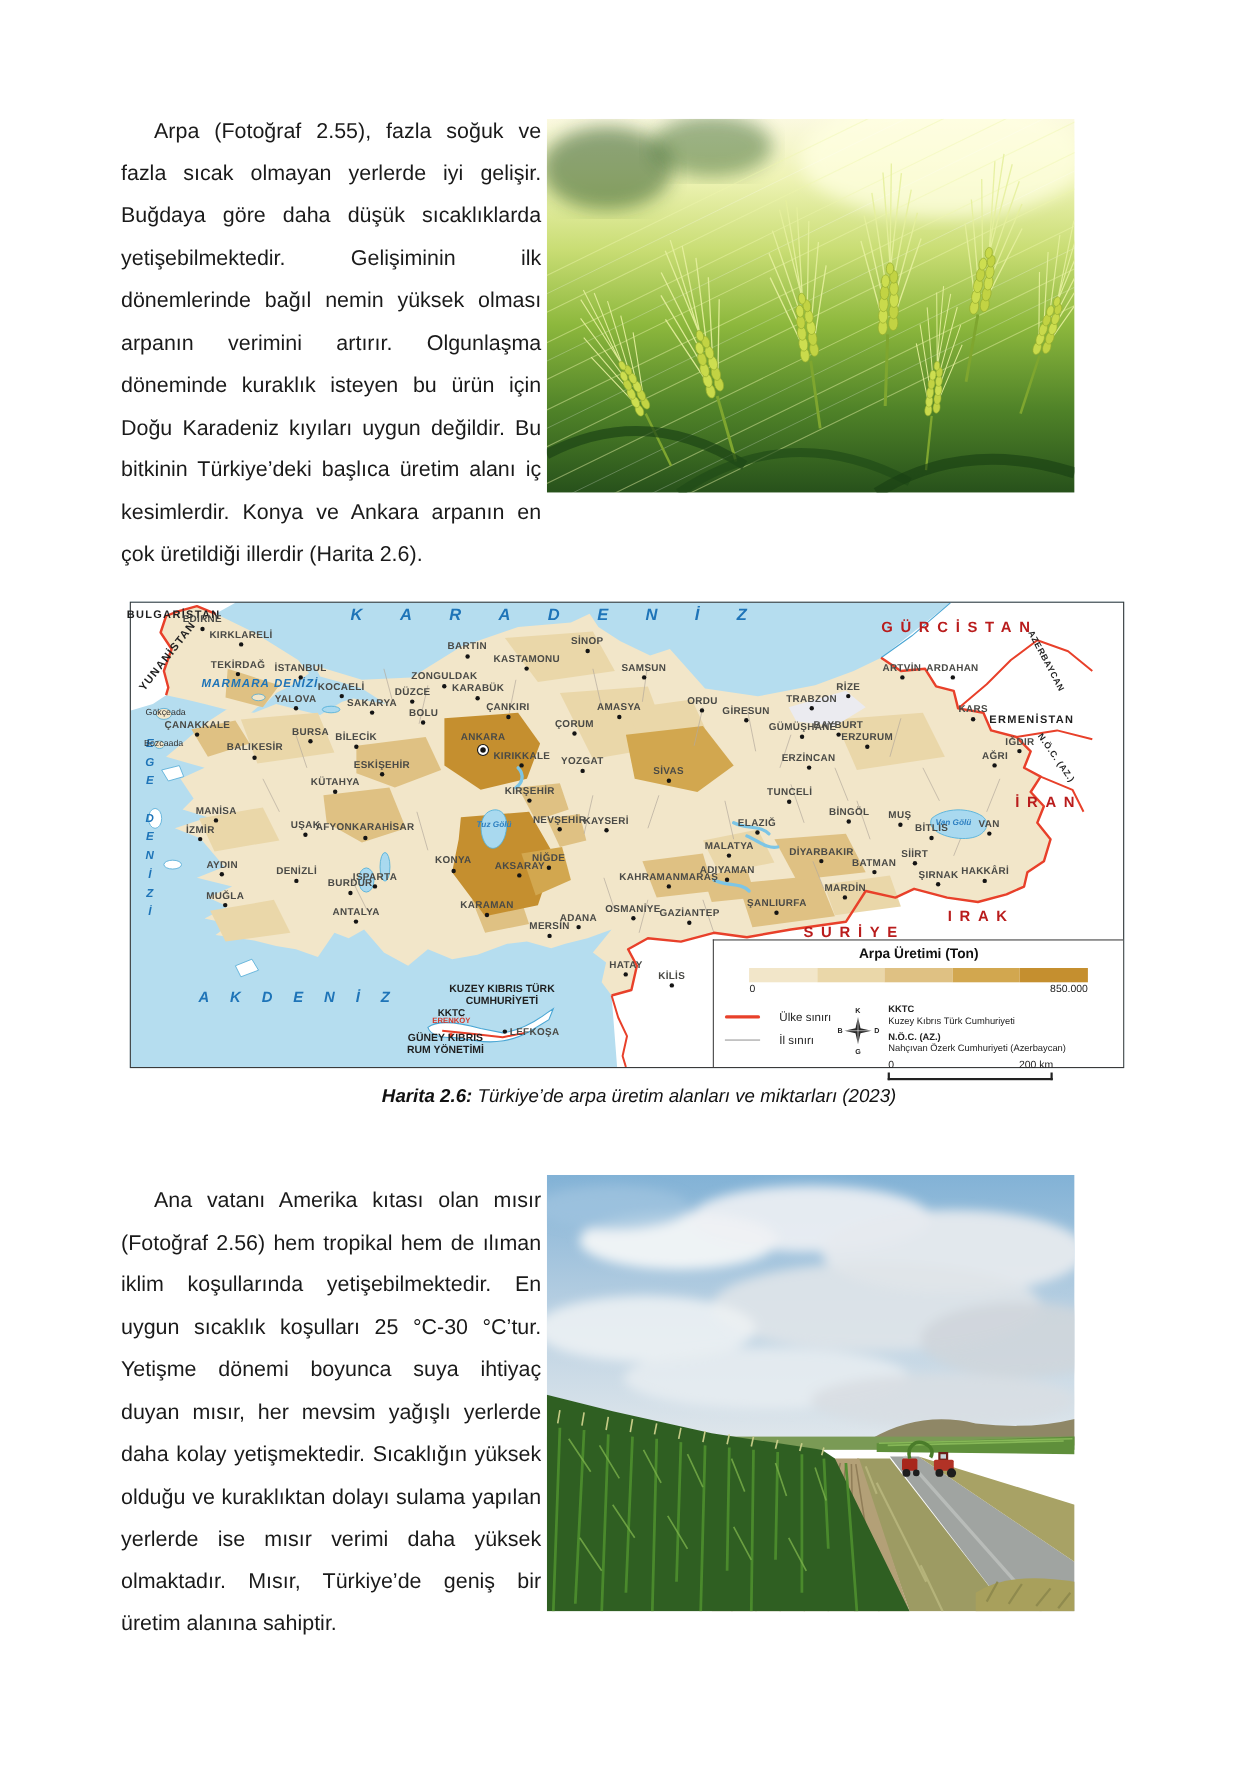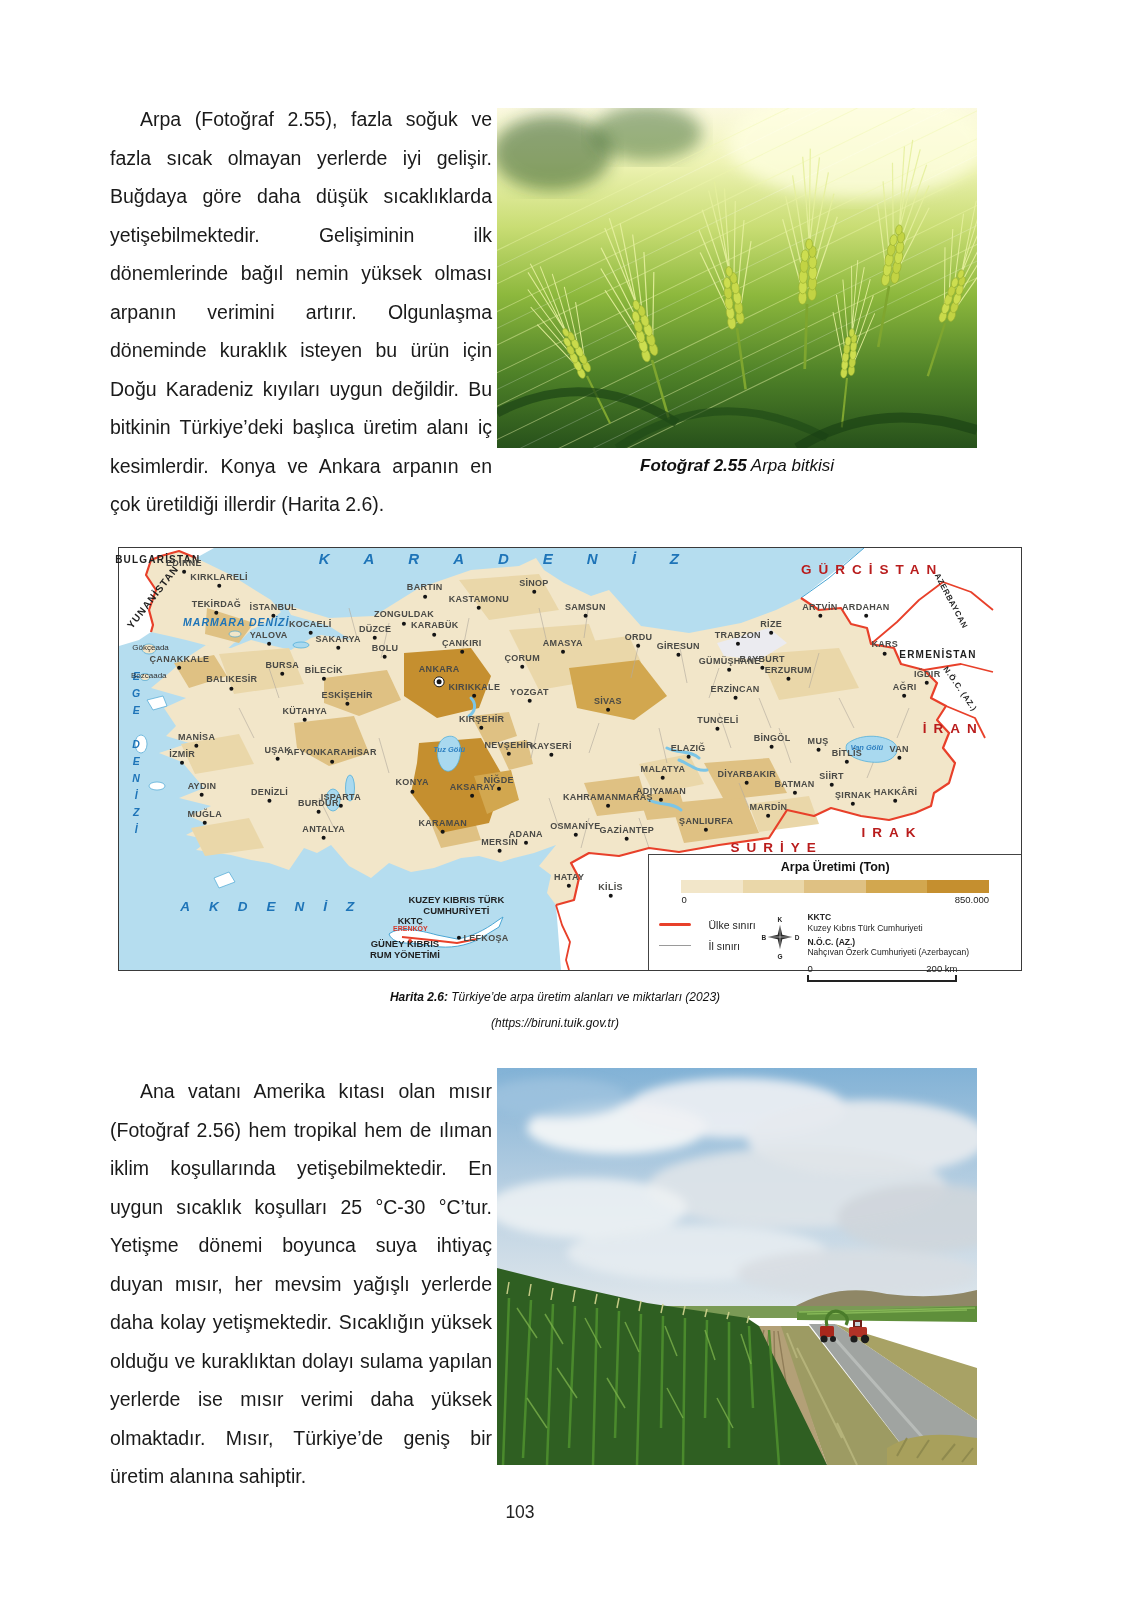--- a/index.html
+++ b/index.html
@@ -9,21 +9,21 @@
             text-indent:30px;color:#1a1a1a;}
   #para1{left:110px;top:100px;}
   #para2{left:110px;top:1072px;}
   .photo{position:absolute;left:497px;width:480px;overflow:hidden;}
   #photo1{top:108px;height:340px;}
   #photo2{top:1068px;height:397px;}
   .caption{position:absolute;left:497px;width:480px;text-align:center;font-size:17px;font-style:italic;color:#111;}
   #cap1{top:456px;}
   #cap2{top:1474px;}
   .caption b{font-style:italic;}
-  #mapcap{position:absolute;left:104px;top:984px;width:902px;text-align:center;font-size:12px;font-style:italic;color:#111;line-height:26px;}
+  #mapcap{position:absolute;left:130px;top:984px;width:902px;text-align:center;font-size:17px;font-style:italic;color:#111;line-height:26px;}
   #pagenum{position:absolute;left:0;top:1502px;width:1040px;text-align:center;font-size:17.5px;color:#222;}
 
   
   #map{position:absolute;left:118px;top:547px;width:902px;height:422px;border:1px solid #3a3a3a;
        background:#b5ddef;box-sizing:content-box;}
   #map svg.base{position:absolute;left:0;top:0;width:100%;height:100%;}
   #map-labels{position:absolute;inset:0;}
   .mlabel{position:absolute;transform:translate(-50%,-50%);text-align:center;white-space:pre-line;
           line-height:1.15;pointer-events:none;}
   .prov,.provl,.capital{font-size:9px;font-weight:bold;color:#4a4a46;letter-spacing:.3px;}
@@ -121,23 +121,20 @@
       <use href="#spike" transform="translate(310,196) rotate(2) scale(1.05)"></use>
       <use href="#spike" transform="translate(392,178) rotate(10)"></use>
       <use href="#spike" transform="translate(448,215) rotate(18) scale(0.9)"></use>
       <use href="#spike" transform="translate(350,270) rotate(6) scale(0.8)"></use>
       <path d="M0,305 Q90,258 180,315" stroke="#1c4416" stroke-width="9" fill="none" opacity="0.7"></path>
       <path d="M120,340 Q220,272 330,330" stroke="#1e4a17" stroke-width="8" fill="none" opacity="0.65"></path>
       <path d="M300,340 Q380,290 480,322" stroke="#173d12" stroke-width="10" fill="none" opacity="0.6"></path>
     </svg>
   </div>
 
-  <div id="cap1" class="caption">
-    <b>Fotoğraf 2.55</b><span> Arpa bitkisi</span>
-  </div>
 
   <div id="map">
     <svg class="base" viewBox="0 0 902 422" preserveAspectRatio="none">
       <rect width="902" height="422" fill="#b5ddef"></rect>
 
       <path stroke="none" d="M0,0 L95,0 L77,10 L60,3 L42,8 L32,12 L27,27 L37,42 L30,62 L34,77 L32,84 L20,92 L0,98 Z" fill="#ffffff"></path>
       <path stroke="none" d="M682,50 L745,0 L902,0 L902,422 L442,422 L437,357 L455,352 L460,330 L452,315 L470,305 L500,308 L530,300 L560,304 L600,297 L650,290 L668,262 L695,268 L712,260 L742,268 L770,272 L796,265 L812,258 L815,245 L830,235 L836,215 L824,200 L830,185 L818,172 L827,158 L812,150 L818,135 L805,122 L782,116 L775,100 L752,96 L748,80 L732,76 L722,60 L700,62 Z" fill="#ffffff"></path>
       <path d="M682,50 L710,30 L745,0" fill="none" stroke-width="1" stroke="#4aa6d4"></path>
 
       <path class="land" d="M162,64 L152,52 L112,27 L77,10 L60,3 L42,8 L32,12 L27,27 L37,42 L30,62 L34,77 L32,84 L50,88 L67,92 L90,98 L77,124 L100,108 L115,95 L122,92 L132,82 L152,72 Z" fill="#f2e6c9"></path>
@@ -379,21 +376,20 @@
             </div>
             <div class="sb-line"></div>
           </div>
         </div>
       </div>
     </div>
   </div>
 
   <div id="mapcap">
     <div><b>Harita 2.6:</b><span> Türkiye’de arpa üretim alanları ve miktarları (2023)</span></div>
-    <div>(https://biruni.tuik.gov.tr)</div>
   </div>
 
   <div id="para2" class="bodytext">Ana vatanı Amerika kıtası olan mısır (Fotoğraf 2.56) hem tropikal hem de ılıman iklim koşullarında yetişebilmektedir. En uygun sıcaklık koşulları 25 °C-30 °C’tur. Yetişme dönemi boyunca suya ihtiyaç duyan mısır, her mevsim yağışlı yerlerde daha kolay yetişmektedir. Sıcaklığın yüksek olduğu ve kuraklıktan dolayı sulama yapılan yerlerde ise mısır verimi daha yüksek olmaktadır. Mısır, Türkiye’de geniş bir üretim alanına sahiptir.</div>
 
   <div id="photo2" class="photo">
     <svg width="480" height="397" viewBox="0 0 480 397">
       <defs>
         <linearGradient id="sky2" x1="0" y1="0" x2="0" y2="1">
           <stop offset="0" stop-color="#82b2d6"></stop>
             <stop offset="0.5" stop-color="#b9d0e2"></stop>
@@ -459,14 +455,13 @@
         <circle cx="357" cy="271" r="3.6" fill="#1d1d1d"></circle>
           <circle cx="368" cy="271" r="4.2" fill="#1d1d1d"></circle>
       </g>
 
       <path d="M390,380 Q420,360 480,370 L480,397 L390,397 Z" fill="#a8a05c"></path>
       <path d="M400,388 L410,370 M420,390 L432,372 M445,392 L458,376 M465,394 L476,380" stroke="#8f8a4e" stroke-width="2"></path>
     </svg>
   </div>
 
 
-  <div id="pagenum">103</div>
 </div>
 
 </body></html>

